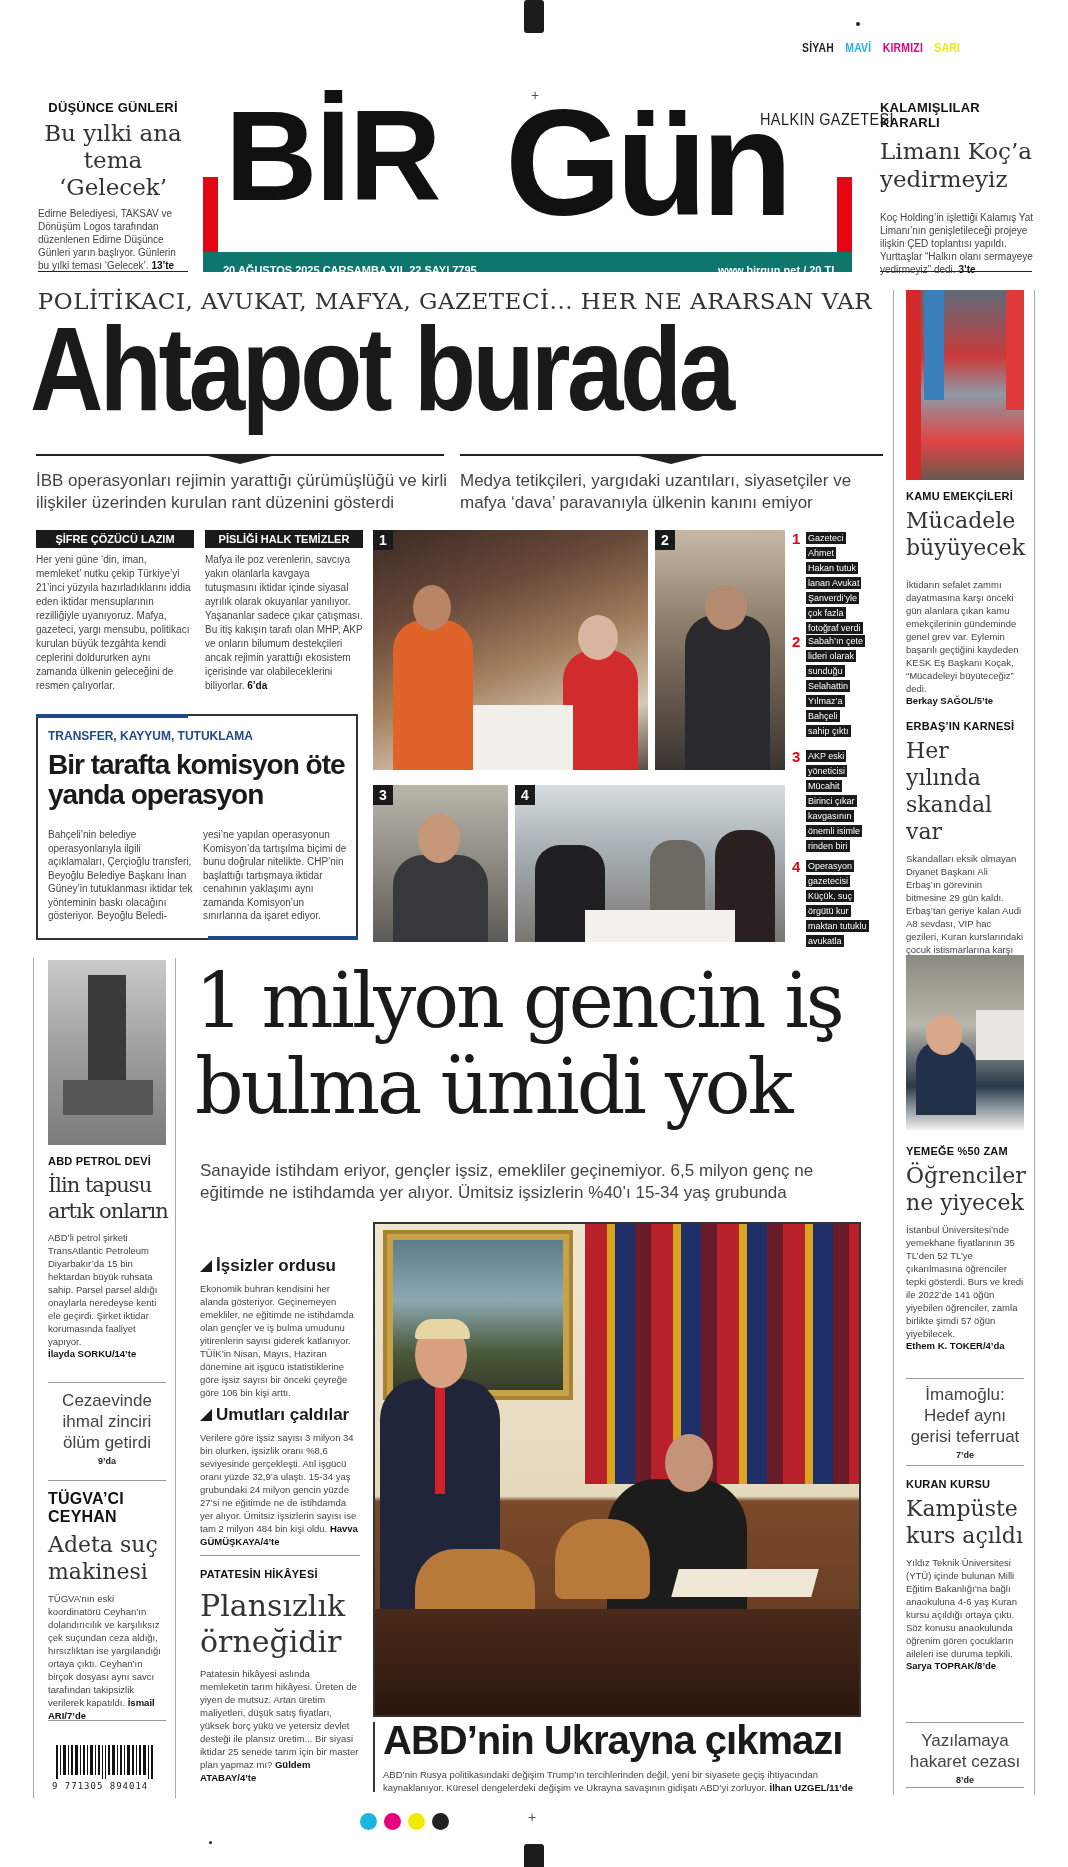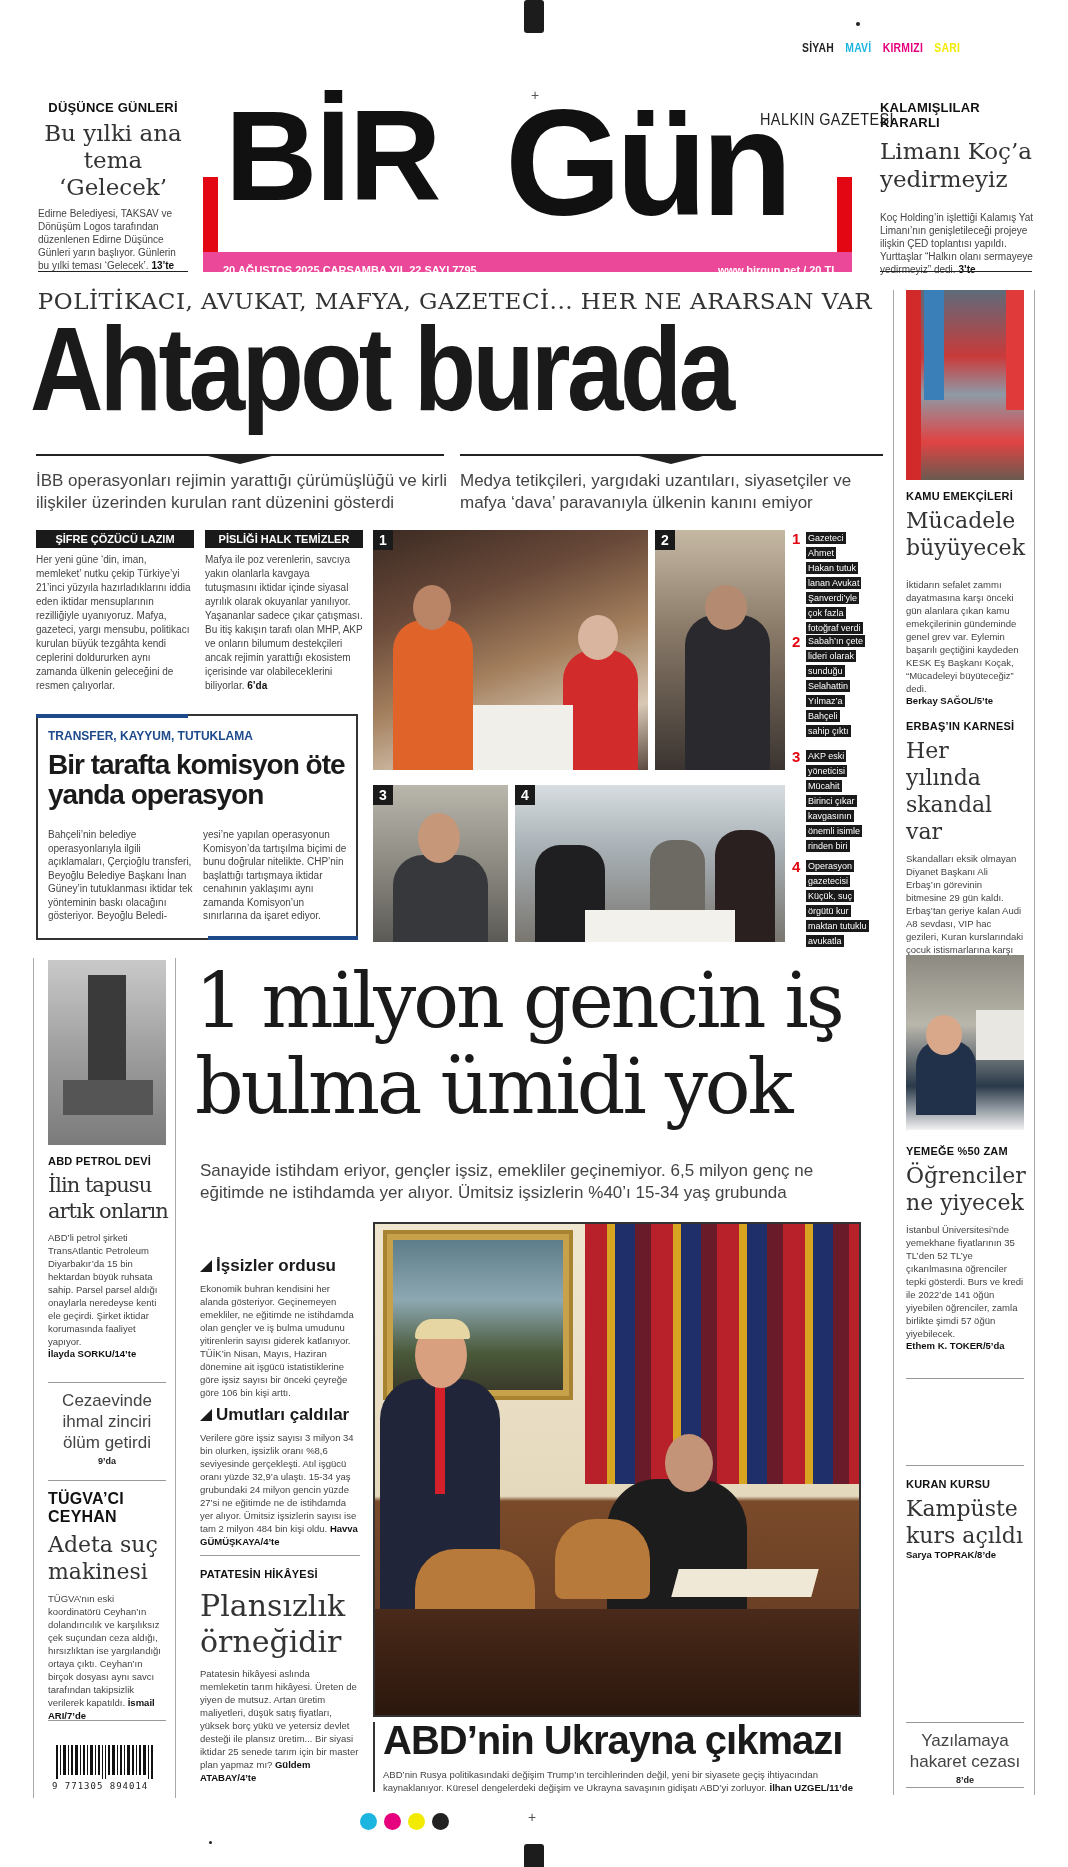--- a/index.html
+++ b/index.html
@@ -15,21 +15,21 @@
   
   .kicker { font-weight: 900; font-size: 13px; color: #111; letter-spacing: 0.2px; }
   .soft-head { font-family: "DejaVu Serif", serif; font-weight: 300; color: #333; }
   .body-txt { font-size: 10.5px; line-height: 14px; color: #444; }
   .body-txt b, .byline { font-weight: bold; color: #111; }
   .rule { position: absolute; height: 2px; background: #333; }
   .thin-rule { position: absolute; height: 1px; background: #999; }
 
   .logo-red-left { position: absolute; left: 203px; top: 177px; width: 15px; height: 95px; background: #e30613; }
   .logo-red-right { position: absolute; left: 837px; top: 177px; width: 15px; height: 95px; background: #e30613; }
-  .logo-band { position: absolute; left: 203px; top: 252px; width: 649px; height: 20px; background: #ec4899; color: #fff; font-size: 11px; font-weight: bold; display: flex; justify-content: space-between; align-items: center; padding: 16px 14px 0 20px; }
+  .logo-band { position: absolute; left: 203px; top: 252px; width: 649px; height: 20px; background: #0f766e; color: #fff; font-size: 11px; font-weight: bold; display: flex; justify-content: space-between; align-items: center; padding: 16px 14px 0 20px; }
   .logo-bir { position: absolute; left: 225px; top: 92px; font-family: Liberation Sans, sans-serif; font-size: 128px; font-weight: bold; color: #111; letter-spacing: -2px; line-height: 1; }
   .logo-gun { position: absolute; left: 505px; top: 88px; font-family: "Liberation Sans", sans-serif; font-size: 150px; font-weight: 900; color: #111; letter-spacing: -6px; line-height: 1; }
   .halkin { position: absolute; left: 760px; top: 110px; font-size: 17px; color: #222; letter-spacing: 0.5px; transform: scaleX(0.85); transform-origin: left; }
 
   
   .supra { position: absolute; left: 0; width: 910px; top: 288px; text-align: center; font-family: "DejaVu Serif", serif; font-size: 23px; color: #333; letter-spacing: 0.5px; }
   .ahtapot { position: absolute; left: 30px; top: 310px; width: 850px; font-family: "Liberation Sans", sans-serif; font-weight: 900; font-size: 118px; line-height: 1; color: #1a1a1a; letter-spacing: -4px; transform: scaleX(0.86); transform-origin: left; white-space: nowrap; }
   .tri-down { position: absolute; width: 0; height: 0; border-left: 36px solid transparent; border-right: 36px solid transparent; border-top: 9px solid #222; }
   .deck { position: absolute; font-size: 17px; line-height: 22px; color: #444; }
 
@@ -222,27 +222,32 @@
   </div>
   <div class="photo" style="left:12px; top:665px; width:118px; height:175px; background:linear-gradient(180deg,#8c8a80 0%,#b9b6ac 40%,#2a3a4a 75%,#f2f2f2 100%);">
     <div class="abs" style="left:10px; top:85px; width:60px; height:75px; background:#22314a; border-radius:25px 25px 0 0;"></div>
     <div class="abs" style="left:20px; top:60px; width:36px; height:40px; background:#d9a88a; border-radius:50%;"></div>
     <div class="abs" style="left:70px; top:55px; width:48px; height:50px; background:#e9e7e2;"></div>
   </div>
   <div class="abs" style="left:12px; top:855px; width:118px;">
     <div class="kicker" style="font-size:11px;">YEMEĞE %50 ZAM</div>
     <div class="soft-head" style="font-size:22px; line-height:27px; margin-top:5px;">Öğrenciler ne yiyecek</div>
     <div class="body-txt" style="font-size:9.5px; line-height:13px; margin-top:7px;">İstanbul Üniversitesi’nde yemekhane fiyatlarının 35 TL’den 52 TL’ye çıkarılmasına öğrenciler tepki gösterdi. Burs ve kredi ile 2022’de 141 öğün yiyebilen öğrenciler, zamla birlikte şimdi 57 öğün yiyebilecek.</div>
-    <div class="byline" style="font-size:9.5px;">Ethem K. TOKER/5’da</div>
+    <div class="byline" style="font-size:9.5px;">Ethem K. TOKER/4’da</div>
   </div>
   <div class="thin-rule" style="left:12px; top:1088px; width:118px;"></div>
+  <div class="abs" style="left:12px; top:1094px; width:118px; text-align:center;">
+    <div class="center-head" style="font-size:17px; line-height:21px;">İmamoğlu: Hedef aynı gerisi teferruat</div>
+    <div style="font-size:9px; font-weight:bold; margin-top:3px;">7’de</div>
+  </div>
   <div class="thin-rule" style="left:12px; top:1175px; width:118px;"></div>
   <div class="abs" style="left:12px; top:1188px; width:118px;">
     <div class="kicker" style="font-size:11px;">KURAN KURSU</div>
     <div class="soft-head" style="font-size:22px; line-height:27px; margin-top:5px;">Kampüste kurs açıldı</div>
+    <div class="body-txt" style="font-size:9.5px; line-height:13px; margin-top:7px;">Yıldız Teknik Üniversitesi (YTÜ) içinde bulunan Milli Eğitim Bakanlığı’na bağlı anaokuluna 4-6 yaş Kuran kursu açıldığı ortaya çıktı. Söz konusu anaokulunda öğrenim gören çocukların aileleri ise duruma tepkili.</div>
     <div class="byline" style="font-size:9.5px;">Sarya TOPRAK/8’de</div>
   </div>
   <div class="thin-rule" style="left:12px; top:1432px; width:118px;"></div>
   <div class="abs" style="left:12px; top:1440px; width:118px; text-align:center;">
     <div class="center-head" style="font-size:17px; line-height:21px;">Yazılamaya hakaret cezası</div>
     <div style="font-size:9px; font-weight:bold; margin-top:3px;">8’de</div>
   </div>
   <div class="thin-rule" style="left:12px; top:1497px; width:118px;"></div>
 </div>
 

